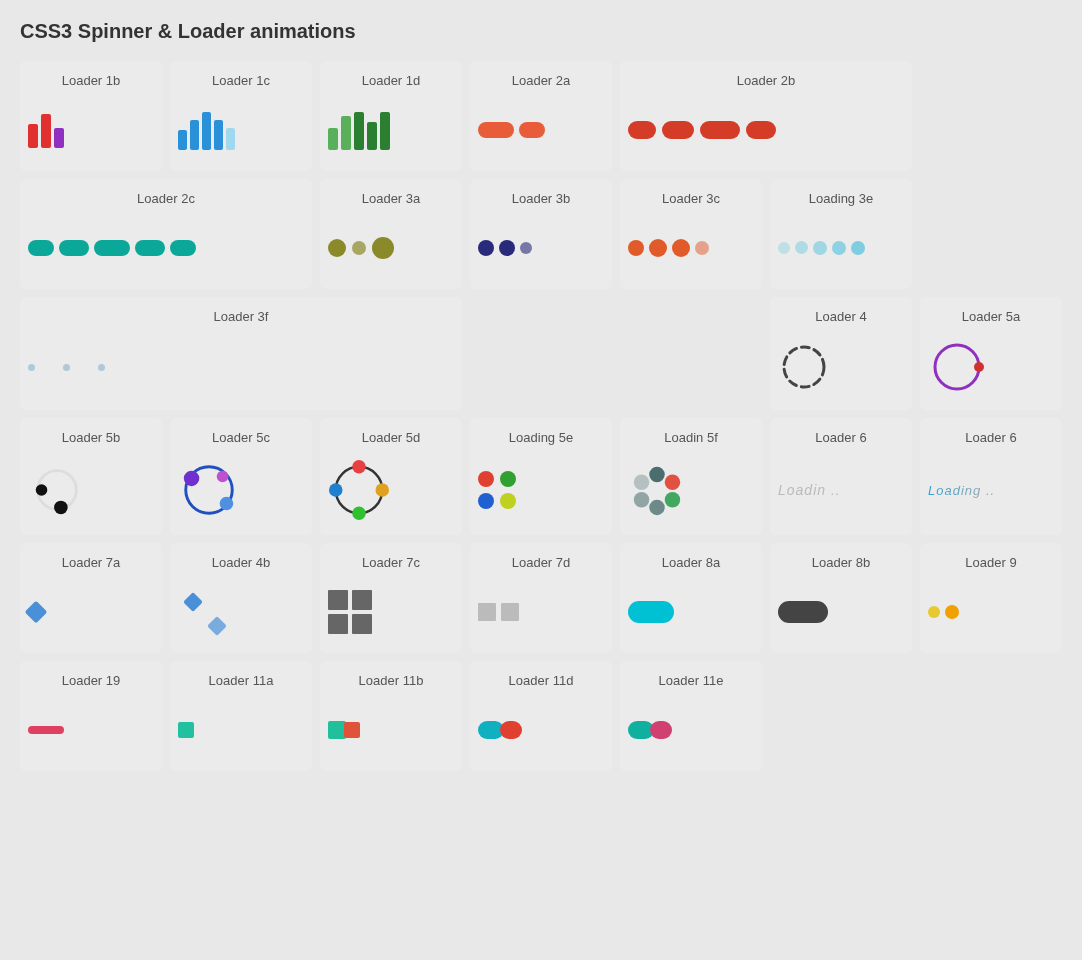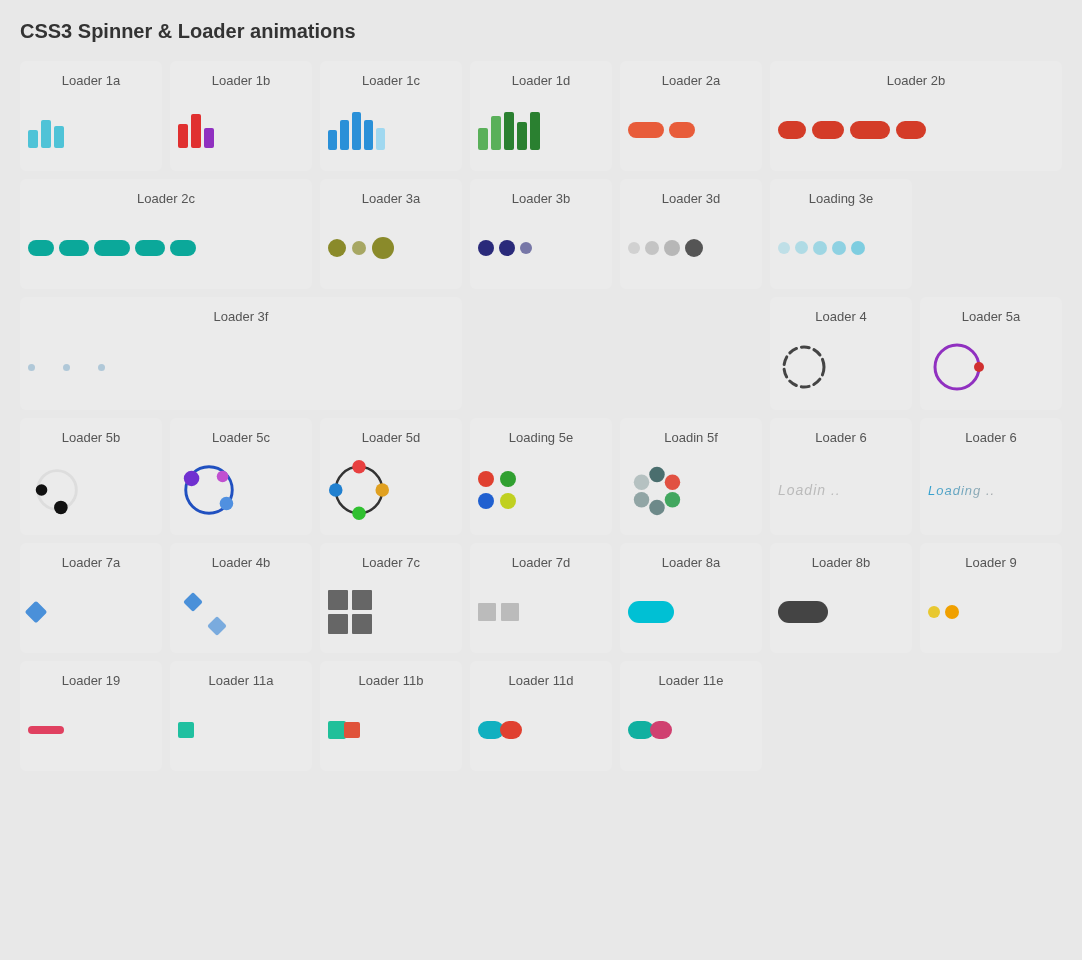--- a/index.html
+++ b/index.html
@@ -177,30 +177,20 @@
     .pill-11e .p1 { position: absolute; width: 26px; height: 18px; background: #10b0a0; border-radius: 9px; left: 0; top: 2px; }
     .pill-11e .p2 { position: absolute; width: 22px; height: 18px; background: #d04070; border-radius: 9px; right: 0; top: 2px; }
   </style>
 </head>
 <body>
 
 <h1>CSS3 Spinner &amp; Loader animations</h1>
 
 <div class="grid">
 
-  <div class="card">
-    <span class="card-label">Loader 1a</span>
-    <div class="card-visual">
-      <div class="bars-1a">
-        <div class="b" style="height:18px"></div>
-        <div class="b" style="height:28px"></div>
-        <div class="b" style="height:22px"></div>
-      </div>
-    </div>
-  </div>
 
   <div class="card">
     <span class="card-label">Loader 1b</span>
     <div class="card-visual">
       <div class="bars-1b">
         <div class="b" style="height:24px;background:#e03030"></div>
         <div class="b" style="height:34px;background:#e03030"></div>
         <div class="b" style="height:20px;background:#9030c0"></div>
       </div>
     </div>
@@ -282,32 +272,32 @@
     <span class="card-label">Loader 3b</span>
     <div class="card-visual">
       <div class="dots-3b">
         <div class="d" style="width:16px;height:16px"></div>
         <div class="d" style="width:16px;height:16px"></div>
         <div class="d" style="width:12px;height:12px;opacity:0.6"></div>
       </div>
     </div>
   </div>
 
-
-  <div class="card">
-    <span class="card-label">Loader 3d</span>
-    <div class="card-visual">
-      <div class="dots-3d">
-        <div class="d" style="width:12px;height:12px;opacity:0.4"></div>
-        <div class="d" style="width:14px;height:14px;opacity:0.6"></div>
-        <div class="d" style="width:16px;height:16px;opacity:0.8"></div>
-        <div class="d" style="width:18px;height:18px;background:#555"></div>
-      </div>
-    </div>
-  </div>
+  <div class="card">
+    <span class="card-label">Loader 3c</span>
+    <div class="card-visual">
+      <div class="dots-3c">
+        <div class="d" style="width:16px;height:16px"></div>
+        <div class="d" style="width:18px;height:18px"></div>
+        <div class="d" style="width:18px;height:18px"></div>
+        <div class="d" style="width:14px;height:14px;opacity:0.5"></div>
+      </div>
+    </div>
+  </div>
+
 
   <div class="card">
     <span class="card-label">Loading 3e</span>
     <div class="card-visual">
       <div class="dots-3e">
         <div class="d" style="width:12px;height:12px;opacity:0.4"></div>
         <div class="d" style="width:13px;height:13px;opacity:0.55"></div>
         <div class="d" style="width:14px;height:14px;opacity:0.7"></div>
         <div class="d" style="width:14px;height:14px;opacity:0.85"></div>
         <div class="d" style="width:14px;height:14px"></div>

